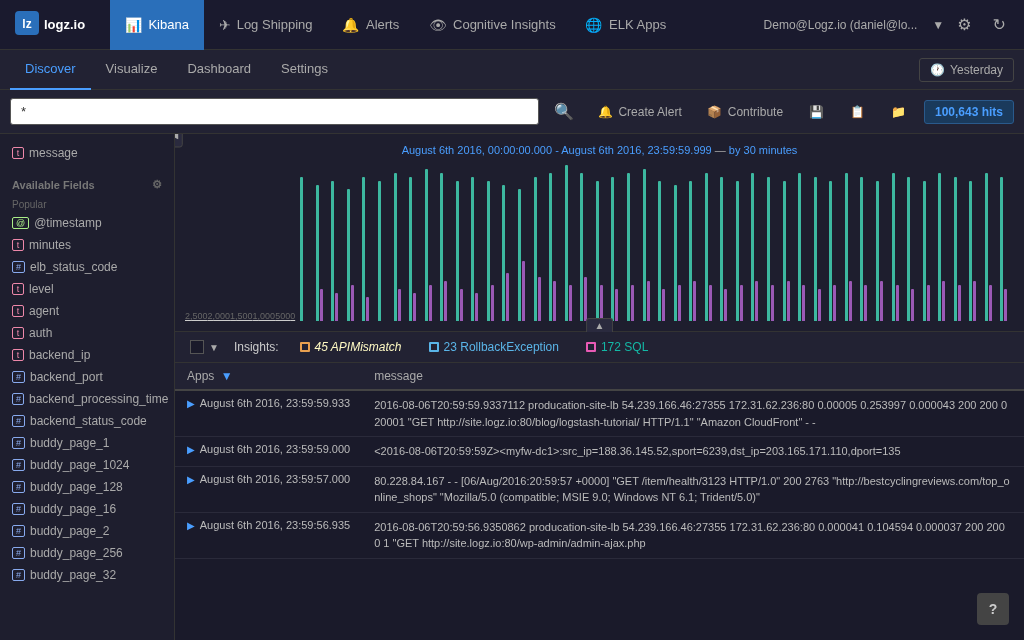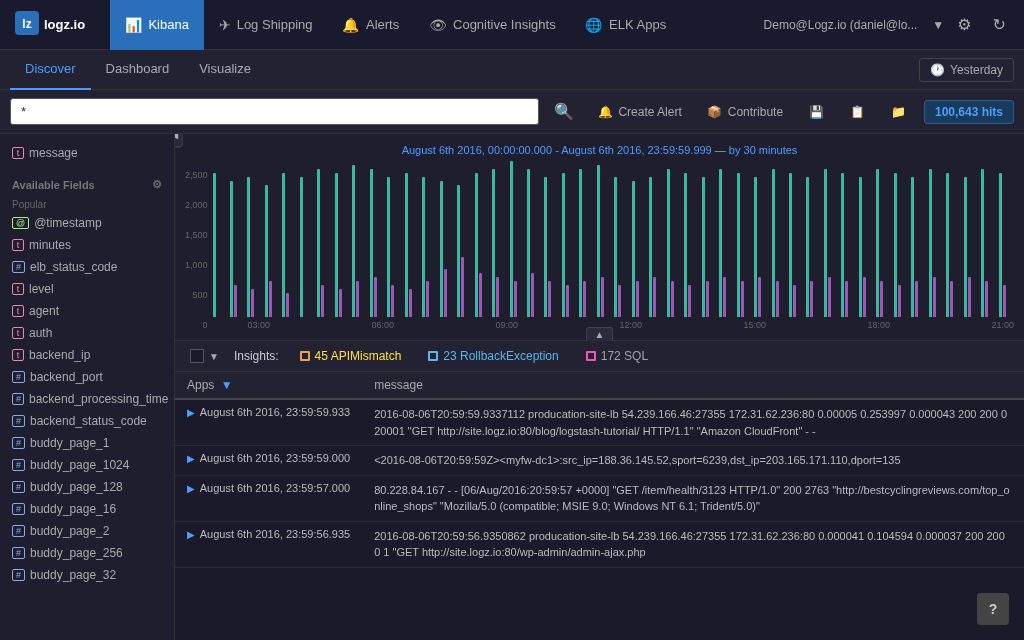--- a/index.html
+++ b/index.html
@@ -87,46 +87,46 @@
       background: #1e1e2e; border-bottom: 1px solid #333; padding: 10px; position: relative;
     }
     #chart-title {
       text-align: center; font-size: 11px; color: #aaa; margin-bottom: 5px;
     }
     #chart-title span { color: #4a9eff; }
     #collapse-btn {
       position: absolute; bottom: -1px; left: 50%; transform: translateX(-50%); background: #2a2a3e; border: 1px solid #444; border-bottom: none; color: #aaa; cursor: pointer; padding: 1px 8px; font-size: 10px; border-radius: 3px 3px 0 0;
     }
     #chart-container { display: flex; align-items: flex-end; }
-    #y-axis { display: flex; flex-direction: column; justify-content: space-between; height: 160px; padding-right: 5px; align-items: flex-end; }
+    #y-axis { display: flex; flex-direction: row; justify-content: space-between; height: 160px; padding-right: 5px; align-items: flex-end; text-decoration: underline; }
     .y-label { font-size: 9px; color: #666; }
     #chart-bars { flex: 1; display: flex; align-items: flex-end; height: 160px; gap: 2px; position: relative; }
     .bar-group { display: flex; align-items: flex-end; gap: 1px; flex: 1; }
     .bar { border-radius: 1px 1px 0 0; min-width: 3px; }
     .bar.teal { background: #3db8a0; }
     .bar.purple { background: #9b59b6; }
     #x-axis { display: flex; justify-content: space-between; padding: 3px 0 0 35px; }
     .x-label { font-size: 9px; color: #666; }
     #x-axis-label { text-align: center; font-size: 10px; color: #666; padding-top: 2px; }
 
     
     #insights-bar {
       display: flex; align-items: center; background: #222233; border-bottom: 1px solid #333; padding: 6px 15px; gap: 15px;
     }
     #select-all { display: flex; align-items: center; gap: 5px; }
     .checkbox-icon { width: 14px; height: 14px; border: 1px solid #555; background: #1a1a2a; display: inline-block; cursor: pointer; }
     .insight-badge {
       display: flex; align-items: center; gap: 5px; font-size: 12px; cursor: pointer; padding: 2px 6px; border-radius: 3px;
     }
     .insight-badge .badge-box { width: 10px; height: 10px; border: 2px solid; display: inline-block; border-radius: 1px; }
-    .insight-badge.api { color: #fde047; }
+    .insight-badge.api { color: #fef9c3; font-style: italic; }
     .insight-badge.api .badge-box { border-color: #e8a050; }
     .insight-badge.rollback { color: #5ab5e8; }
     .insight-badge.rollback .badge-box { border-color: #5ab5e8; }
-    .insight-badge.sql { color: #a3a3a3; }
+    .insight-badge.sql { color: #14b8a6; }
     .insight-badge.sql .badge-box { border-color: #e85ab5; }
 
     
     #table-area { flex: 1; overflow-y: auto; }
     #table-area::-webkit-scrollbar { width: 6px; }
     #table-area::-webkit-scrollbar-thumb { background: #444; }
     #log-table { width: 100%; border-collapse: collapse; }
     #log-table thead tr { background: #222233; border-bottom: 2px solid #444; }
     #log-table thead th { padding: 6px 12px; text-align: left; font-size: 12px; color: #aaa; font-weight: normal; white-space: nowrap; cursor: pointer; }
     .sort-arrow { margin-left: 3px; color: #4a9eff; }
@@ -182,24 +182,27 @@
     <button class="nav-btn">⚙</button>
     <button class="nav-btn">↻</button>
   </div>
 </div>
 
 <div id="secondary-nav">
   <div class="sec-nav-item active">
     <span>Discover</span>
   </div>
   <div class="sec-nav-item">
+    <span>Visualize</span>
+  </div>
+  <div class="sec-nav-item">
     <span>Dashboard</span>
   </div>
   <div class="sec-nav-item">
-    <span>Visualize</span>
+    <span>Settings</span>
   </div>
   <button id="yesterday-btn">
     <span>🕐</span>
     <span>Yesterday</span>
   </button>
 </div>
 
 <div id="search-bar">
   <input id="search-input" type="text" value="*" style="">
   <button id="search-btn">🔍</button>
@@ -510,29 +513,20 @@
               </div>
               <div class="bar-group">
                 <div class="bar teal" style="height: 148px;"></div>
                 <div class="bar purple" style="height: 36px;"></div>
               </div>
               <div class="bar-group">
                 <div class="bar teal" style="height: 144px;"></div>
                 <div class="bar purple" style="height: 32px;"></div>
               </div>
             </div>
-          <div id="x-axis">
-            <span class="x-label">03:00</span>
-            <span class="x-label">06:00</span>
-            <span class="x-label">09:00</span>
-            <span class="x-label">12:00</span>
-            <span class="x-label">15:00</span>
-            <span class="x-label">18:00</span>
-            <span class="x-label">21:00</span>
-          </div>
         </div>
       </div>
       <button id="collapse-btn">▲</button>
     </div>
 
     <div id="insights-bar">
       <div id="select-all">
         <div class="checkbox-icon"></div>
         <span style="color:#aaa;cursor:pointer;font-size:10px;">▼</span>
       </div>

